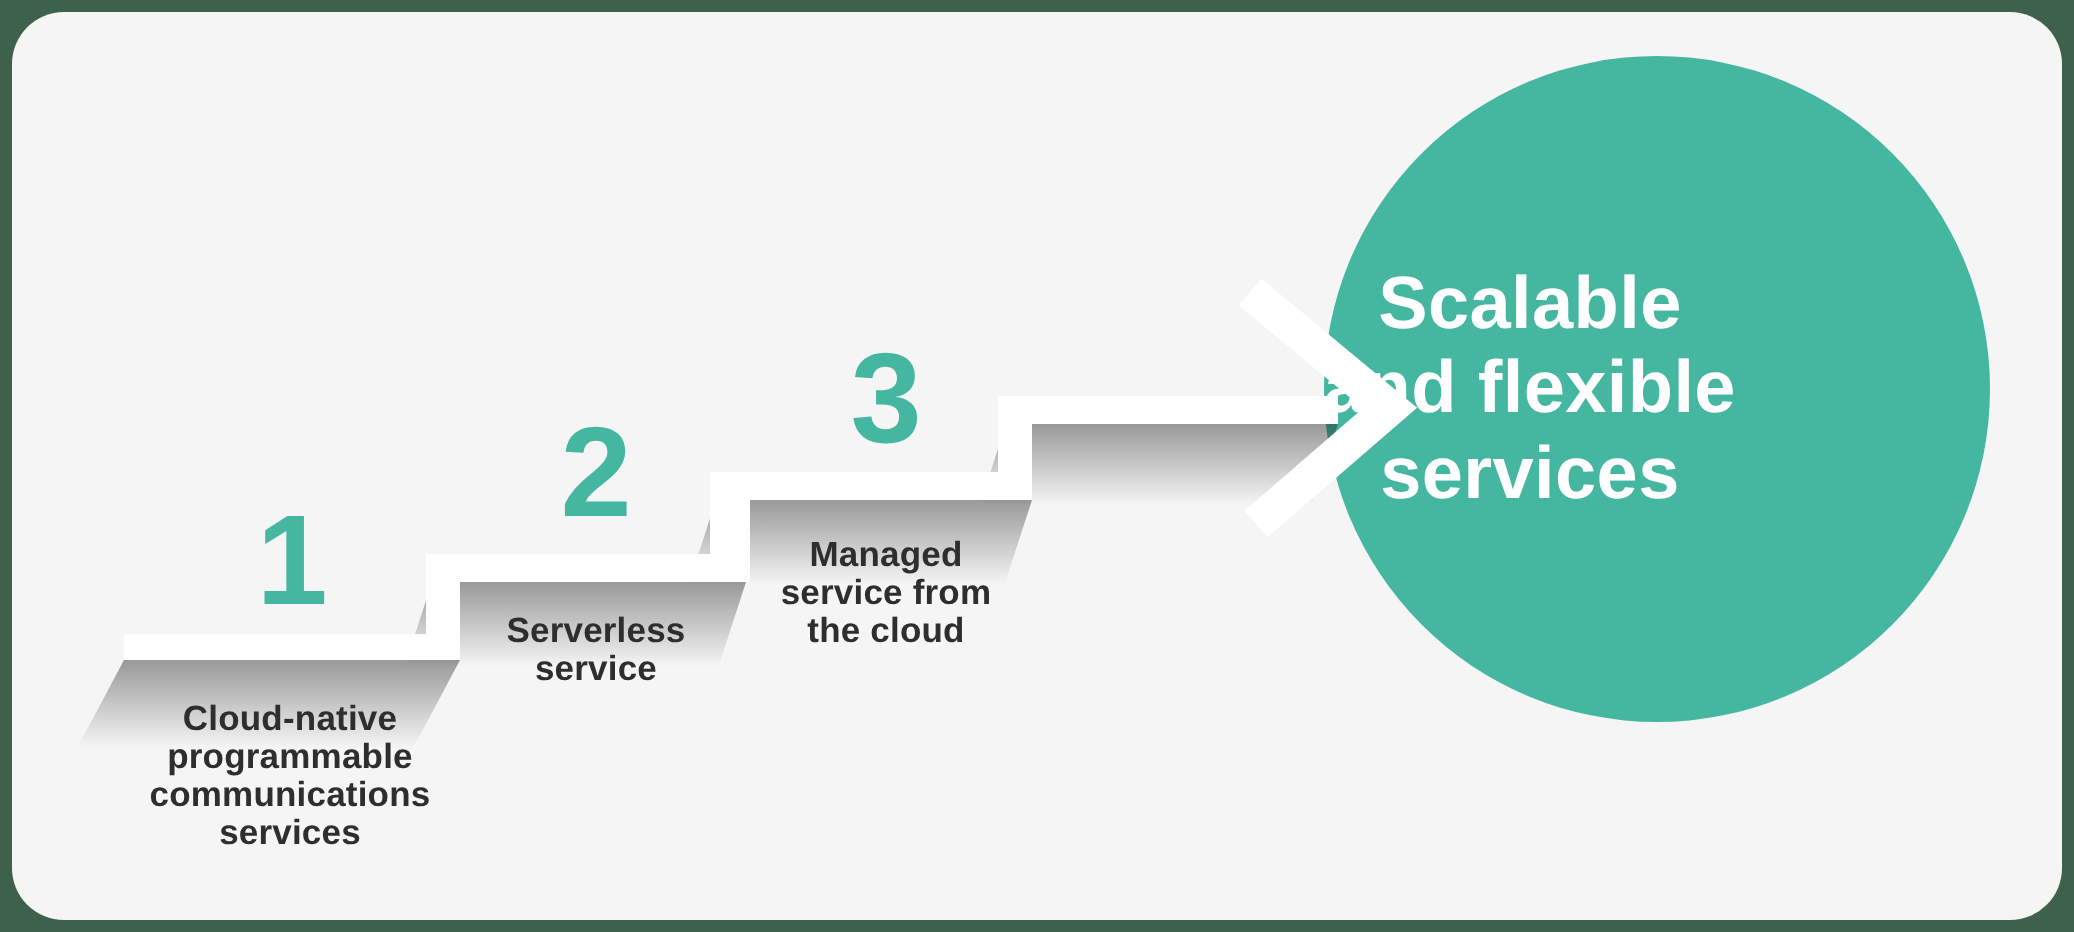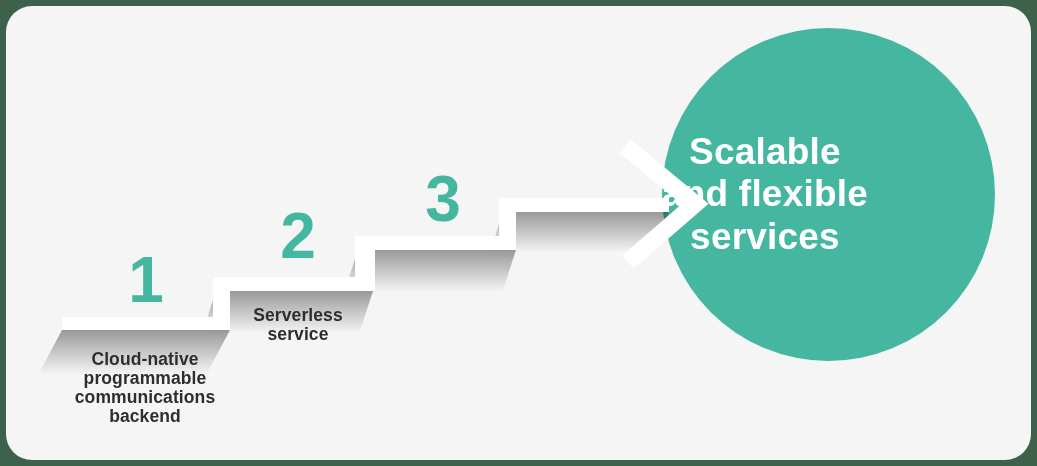--- a/index.html
+++ b/index.html
@@ -101,16 +101,19 @@
     <polyline points="625,146 695,204 628,262" fill="none" stroke="#ffffff" stroke-width="17.5" stroke-linejoin="miter" stroke-linecap="butt"></polyline>
   </svg>
 
   <div class="step-number num1">1</div>
   <div class="step-number num2">2</div>
   <div class="step-number num3">3</div>
 
   <div class="step-label label1">Cloud-native
 programmable
 communications
-backend</div>
+services</div>
   <div class="step-label label2">Serverless
 service</div>
+  <div class="step-label label3">Managed
+service from
+the cloud</div>
 </div>
 
 </body></html>

